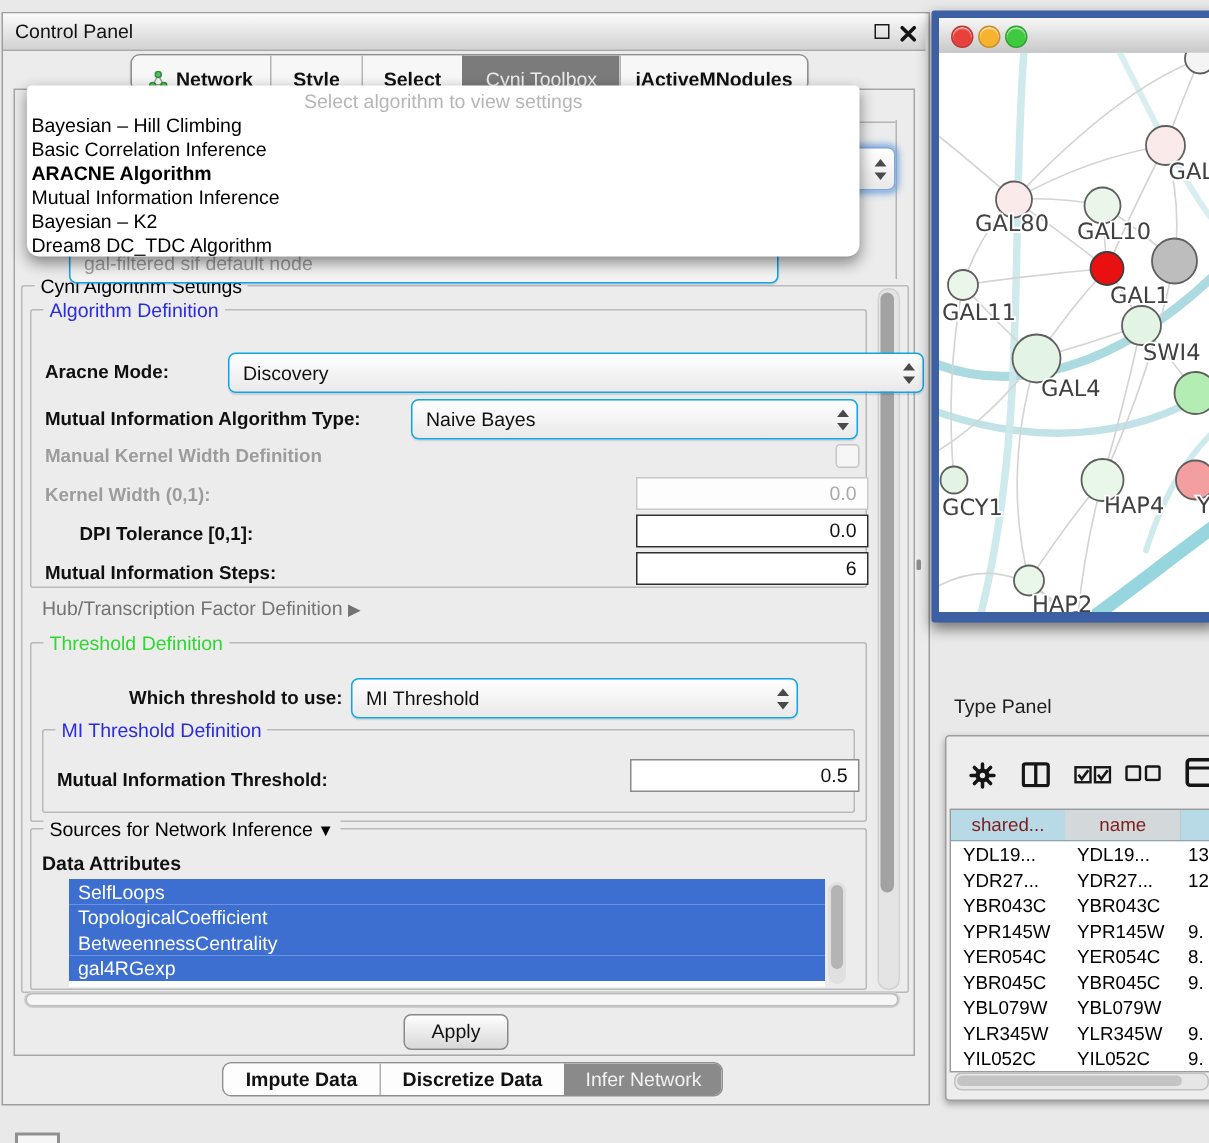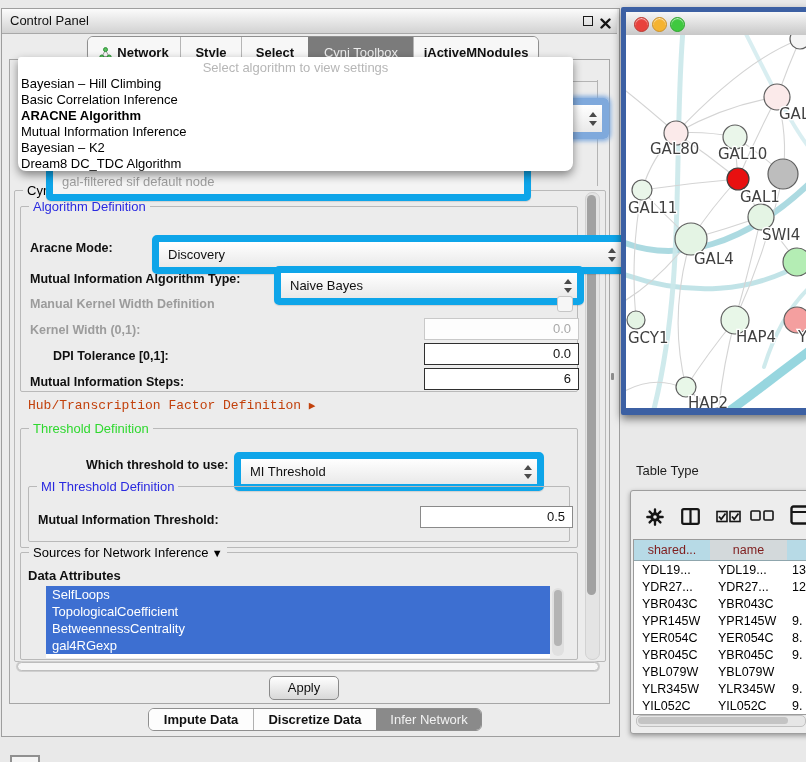--- a/index.html
+++ b/index.html
@@ -19,21 +19,21 @@
   .cp-tab{display:flex;align-items:flex-end;justify-content:center;gap:5px;font-size:13px;font-weight:bold;color:#111;border-left:1px solid #b5b5b5;background:#f7f7f7;white-space:nowrap;}
   .cp-tab:first-child{border-left:none;}
   .cp-tab.selected{background:#7b7b7b;color:#ededed;font-weight:normal;border-left-color:#7b7b7b;}
   .tab-icon{display:inline-flex;}
 
   .cp-body{left:9px;top:59px;width:599px;height:643px;border:1px solid #a6a6a6;background:#ececec;}
 
   
   .bg-vline{left:597px;top:80px;width:1px;height:106px;background:#b4b4b4;}
   .bg-hline{left:573px;top:81px;width:24px;height:1px;background:#b4b4b4;}
-  .combo{border:7px solid #0ea5e9;border-radius:5px;background:linear-gradient(#ffffff,#e9e9e9);box-shadow:0 1px 1px rgba(0,0,0,.12);display:flex;align-items:center;}
+  .combo{border:1px solid #0ea5e9;border-radius:5px;background:linear-gradient(#ffffff,#e9e9e9);box-shadow:0 1px 1px rgba(0,0,0,.12);display:flex;align-items:center;}
   .combo-text{flex:1;font-size:13px;color:#111;padding-left:9px;white-space:nowrap;overflow:hidden;}
   .combo-arrows{width:18px;height:100%;position:relative;}
   .combo-arrows::before{content:"";position:absolute;left:5px;top:calc(50% - 7px);border-left:4px solid transparent;border-right:4px solid transparent;border-bottom:5px solid #4a4a4a;}
   .combo-arrows::after{content:"";position:absolute;left:5px;top:calc(50% + 2px);border-left:4px solid transparent;border-right:4px solid transparent;border-top:5px solid #4a4a4a;}
   .combo-focus{left:500px;top:98px;width:95px;height:27px;border-color:#7fa9dc;box-shadow:0 0 4px 2px rgba(110,160,220,.85);z-index:1;}
   .combo-bg{left:46px;top:162px;width:471px;height:25px;z-index:1;background:#f4f4f4;}
   .combo-bg .combo-text{color:#9d9d9d;}
 
   
   .dd-overlay{left:18px;top:57px;width:555px;height:114px;background:#ffffff;border-radius:3px 3px 8px 8px;box-shadow:0 4px 10px rgba(0,0,0,.45);z-index:5;}
@@ -51,21 +51,21 @@
   .thr-frame{left:20px;top:428px;width:556px;height:118px;}
   .mithr-frame{left:28px;top:486px;width:540px;height:54px;}
   .src-frame{left:20px;top:552px;width:556px;height:106px;}
 
   .lbl{font-size:12.5px;font-weight:bold;color:#101010;white-space:nowrap;}
   .lbl.disabled{color:#9c9c9c;}
   .numfield{background:#fff;border:1px solid #8a8a8a;font-size:13px;color:#111;text-align:right;padding-right:7px;line-height:20px;}
   .numfield.strong{border:1.5px solid #2f2f2f;}
   .numfield.disabled{border:1px solid #c9c9c9;color:#a8a8a8;background:#fdfdfd;}
   .checkbox{width:14px;height:14px;border:1px solid #c6c6c6;border-radius:3px;background:#f6f6f6;}
-  .section-link{font-size:13px;color:#c2410c;white-space:nowrap;font-family:Liberation Mono, monospace;}
+  .section-link{font-size:13px;color:#737373;white-space:nowrap;}
   .tri{font-size:11px;}
 
   
   .vsb-track{left:585px;top:192px;width:13px;height:466px;background:#e4e4e4;border:1px solid #d2d2d2;border-radius:7px;}
   .vsb-thumb{left:587px;top:195px;width:9px;height:400px;background:#a2a2a2;border-radius:5px;}
   .hsb-track{left:16px;top:661px;width:584px;height:11px;background:#cfcfcf;border-radius:6px;}
   .hsb-thumb{left:17px;top:662px;width:582px;height:9px;background:#f5f5f5;border:1px solid #bdbdbd;border-radius:5px;box-sizing:border-box;}
 
   
   .listbox{left:46px;top:586px;width:504px;height:72px;background:#fff;overflow:hidden;}
@@ -301,21 +301,21 @@
         <text x="2" y="178" class="net-label">GAL11</text>
         <text x="136" y="205" class="net-label">SWI4</text>
         <text x="68" y="229" class="net-label">GAL4</text>
         <text x="2" y="308" class="net-label">GCY1</text>
         <text x="110" y="307" class="net-label">HAP4</text>
         <text x="172" y="307" class="net-label">Y</text>
         <text x="62" y="373" class="net-label">HAP2</text>
       </svg>
   </div>
 
-  <div class="abs tp-title">Table Type</div>
+  <div class="abs tp-title">Type Panel</div>
   <div class="abs table-window"></div>
   <div id="tp-toolbar">
       <span class="tp-toolbar-icon" style="left: 646px; top: 508px;">
         <svg width="18" height="18" viewBox="0 0 20 20">
           <g stroke="#161616" stroke-width="2.6" stroke-linecap="round">
             <path d="M10 1.5V5M10 15v3.5M1.5 10H5M15 10h3.5M4 4l2.4 2.4M13.6 13.6L16 16M4 16l2.4-2.4M13.6 6.4L16 4"></path>
           </g>
           <circle cx="10" cy="10" r="5.2" fill="#161616"></circle>
           <circle cx="10" cy="10" r="2" fill="#ededed"></circle>
         </svg>

